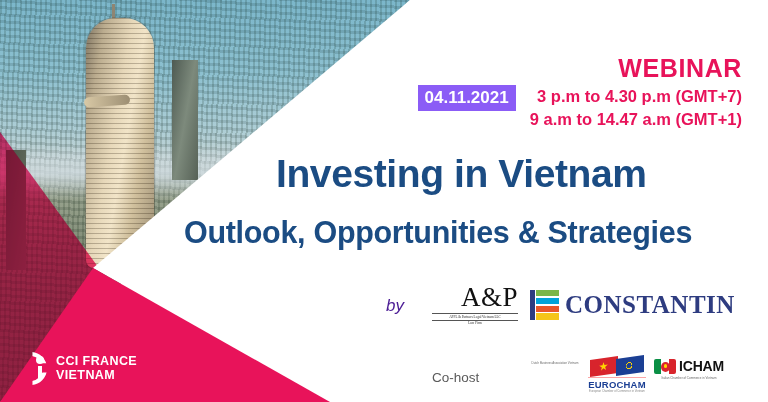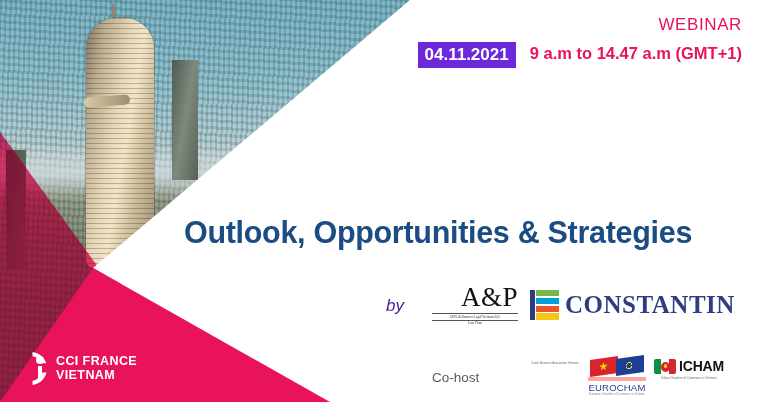--- a/index.html
+++ b/index.html
@@ -80,23 +80,23 @@
   #cci{position:absolute;left:14px;top:352px;display:flex;align-items:center;gap:9px;}
   .cci-mark{position:relative;width:33px;height:33px;flex:none;}
   .cci-ring{position:absolute;inset:0;border:4.5px solid #ffffff;border-radius:50%;
             clip-path:polygon(0 0,100% 0,100% 34%,56% 34%,56% 0,0 0,0 100%,100% 100%,100% 62%,56% 62%,56% 100%,0 100%);}
   .cci-dot{position:absolute;right:3px;top:4px;width:8px;height:8px;border-radius:50%;background:#ffffff;}
   .cci-i{position:absolute;right:5px;top:14px;width:4px;height:12px;background:#ffffff;}
   .cci-text{color:#fff;font-weight:bold;font-size:12.5px;line-height:13.5px;letter-spacing:.4px;}
 
   
   #header{position:absolute;right:26px;top:10px;text-align:right;}
-  .webinar{color:#e8135a;font-weight:normal;font-size:17px;letter-spacing:.6px;line-height:30px;}
+  .webinar{color:#e8135a;font-weight:bold;font-size:25px;letter-spacing:.6px;line-height:30px;margin-top:43px;}
   .time-row{display:flex;align-items:flex-start;justify-content:flex-end;gap:14px;margin-top:2px;}
-  .date-badge{background:#6d28d9;color:#ffffff;font-weight:bold;font-size:17px;
+  .date-badge{background:#8b5cf6;color:#ffffff;font-weight:bold;font-size:17px;
               padding:3px 7px 4px 7px;line-height:19px;white-space:nowrap;}
   .times{color:#e8135a;font-weight:bold;font-size:16.5px;line-height:23px;white-space:nowrap;}
 
   
   #title{position:absolute;left:276px;top:152px;color:#1b4c83;
          font-weight:bold;font-size:39px;letter-spacing:-.4px;line-height:44px;white-space:nowrap;}
   #subtitle{position:absolute;left:184px;top:214px;color:#1b4c83;
          font-weight:bold;font-size:30.5px;letter-spacing:-.3px;line-height:36px;white-space:nowrap;}
 
   
@@ -135,22 +135,22 @@
   #eurocham{left:588px;top:357px;width:58px;}
   .ec-flags{position:relative;height:20px;}
   .ec-vn{position:absolute;left:2px;top:1px;width:28px;height:17px;background:#d8242c;
          transform:skewY(-8deg);}
   .ec-vn:after{content:"";position:absolute;left:9px;top:4px;width:9px;height:9px;background:#ffd400;
          clip-path:polygon(50% 0,61% 35%,98% 35%,68% 57%,79% 91%,50% 70%,21% 91%,32% 57%,2% 35%,39% 35%);}
   .ec-eu{position:absolute;left:28px;top:0px;width:28px;height:17px;background:#1b3f94;
          transform:skewY(-8deg);}
   .ec-eu:after{content:"";position:absolute;left:7px;top:4px;width:12px;height:9px;
          background:radial-gradient(circle at 50% 50%, transparent 2.5px, #ffd400 2.6px, #ffd400 3.4px, transparent 3.5px);}
-  .ec-word{color:#1b3f94;font-weight:normal;font-size:9.5px;line-height:11px;letter-spacing:.2px;
-           border-top:4px solid #fca5a5;padding-top:1px;}
+  .ec-word{color:#1b3f94;font-weight:bold;font-size:9.5px;line-height:11px;letter-spacing:.2px;
+           border-top:1px solid #fca5a5;padding-top:1px;}
   .ec-sub{color:#8a8a8a;font-size:2.8px;line-height:3.6px;}
 
   #icham{left:650px;top:359px;width:78px;}
   .ic-row{display:flex;align-items:center;justify-content:center;gap:3px;}
   .ic-flag{width:22px;height:15px;border-radius:2px;flex:none;
       background:linear-gradient(90deg,#0a8f45 0%,#0a8f45 33%,#ffffff 33%,#ffffff 66%,#d8242c 66%,#d8242c 100%);
       position:relative;}
   .ic-flag:after{content:"";position:absolute;left:6.5px;top:2.5px;width:9px;height:10px;
       border-radius:50%;background:#d8242c;}
   .ic-flag:before{content:"";position:absolute;left:9.5px;top:5px;width:3.5px;height:3.5px;
@@ -187,25 +187,27 @@
       <div>CCI FRANCE</div>
       <div>VIETNAM</div>
     </div>
   </div>
 
   <div id="header">
     <div class="webinar">WEBINAR</div>
     <div class="time-row">
       <div class="date-badge">04.11.2021</div>
       <div class="times">
+        <div>3 p.m to 4.30 p.m (GMT+7)</div>
         <div>9 a.m to 14.47 a.m (GMT+1)</div>
       </div>
     </div>
   </div>
 
+  <div id="title">Investing in Vietnam</div>
   <div id="subtitle">Outlook, Opportunities &amp; Strategies</div>
 
   <div id="byline">by</div>
 
   <div id="ap">
     <div class="ap-name">A&amp;P</div>
     <div class="ap-sub">APFL &amp; Partners Legal Vietnam LLC</div>
     <div class="ap-sub2">Law Firm</div>
   </div>
 

